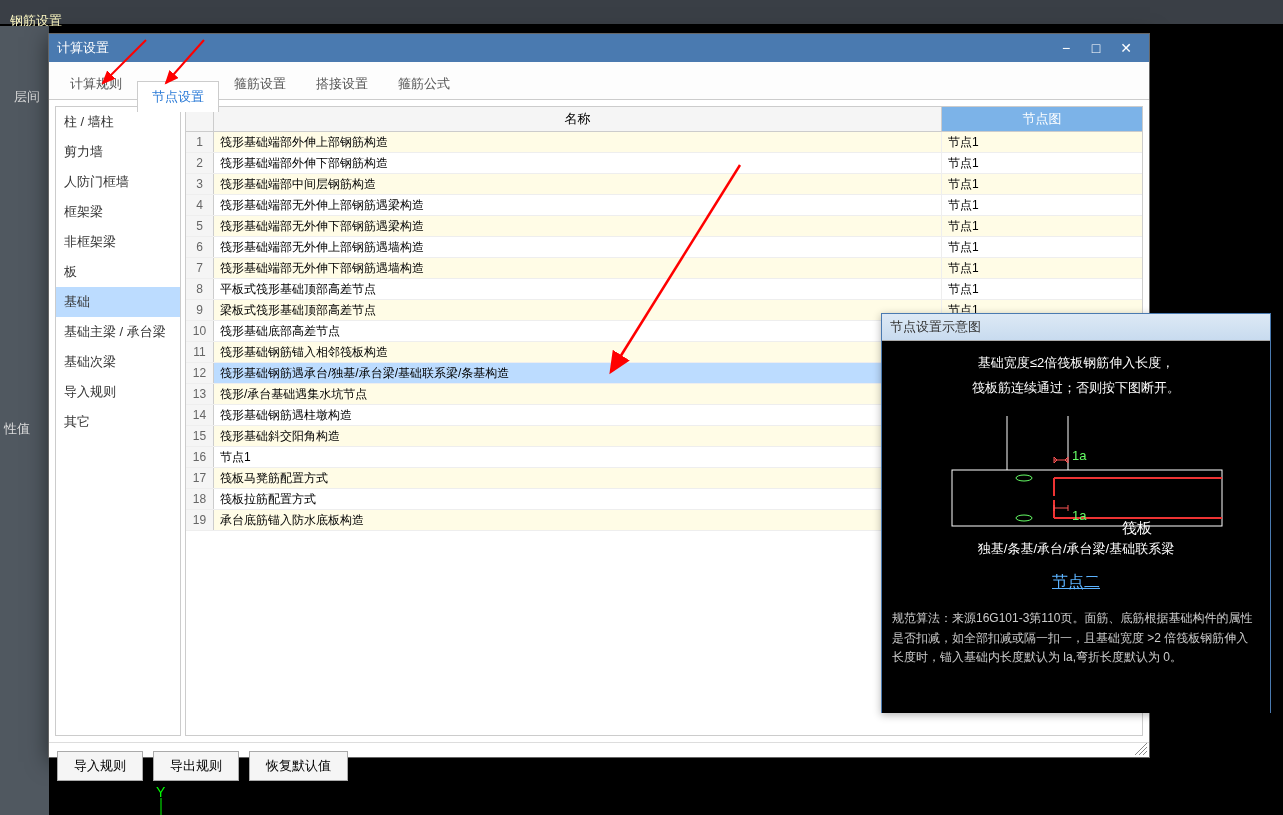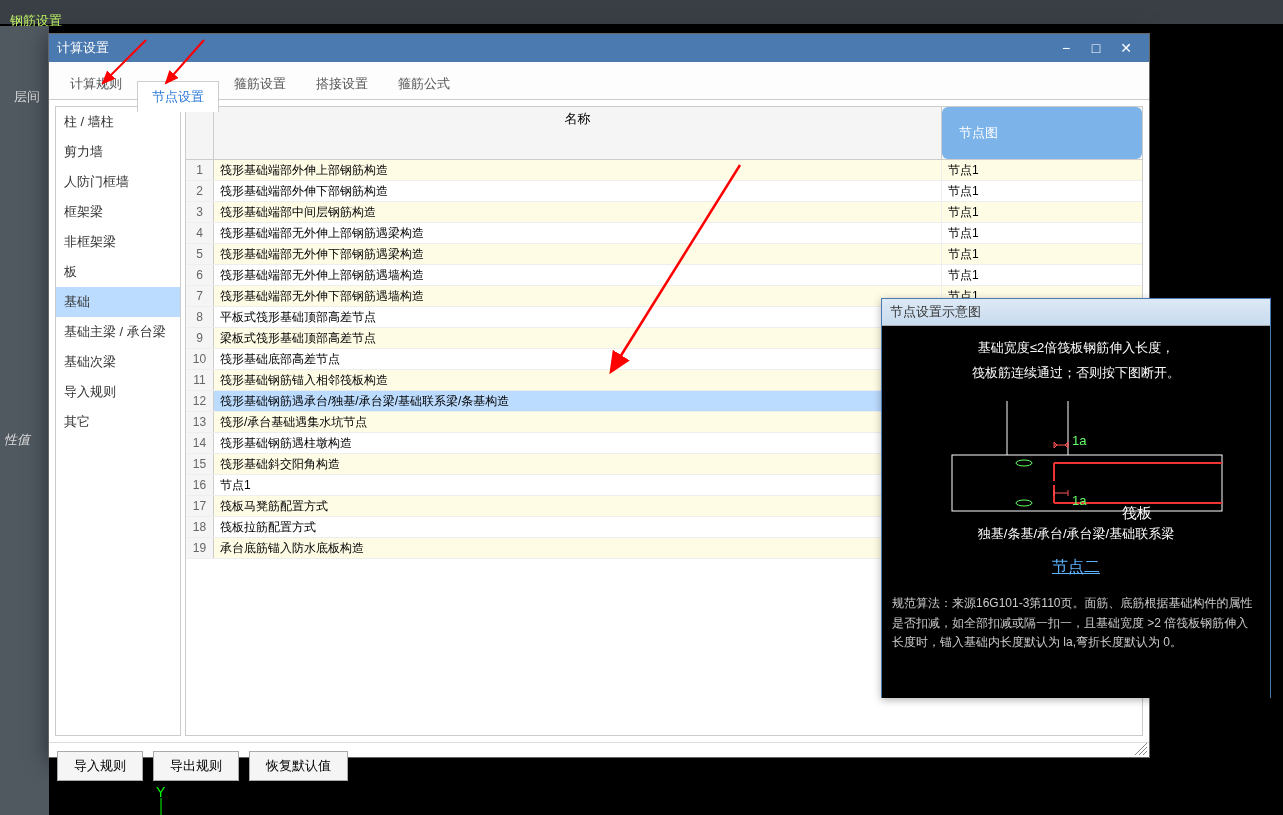--- a/index.html
+++ b/index.html
@@ -1,54 +1,54 @@
 <!DOCTYPE html>
 <html><head>
 <meta charset="utf-8">
 <style>
 * { box-sizing: border-box; margin: 0; padding: 0; font-family: "Microsoft YaHei", SimSun, sans-serif; }
 body { background: #000; width: 1283px; height: 815px; overflow: hidden; position: relative; font-size: 13px; }
 
 .bg-dark { position: absolute; background: #3a3f46; }
-.bg-title1 { top: 0; left: 0; width: 1283px; height: 16px; color: #bef264; padding: 12px 10px; font-size: 13px; }
+.bg-title1 { top: 0; left: 0; width: 1283px; height: 16px; color: #fef9c3; padding: 12px 10px; font-size: 13px; }
 .bg-sidebar-left { top: 26px; left: 0; width: 49px; height: 789px; background: #505860; }
 .bg-sidebar-item { position: absolute; top: 88px; left: 14px; color: #ddd; font-size: 13px; }
-.bg-sidebar-item2 { position: absolute; top: 431px; left: 4px; color: #ddd; font-size: 13px; font-style: italic; }
+.bg-sidebar-item2 { position: absolute; top: 420px; left: 4px; color: #ddd; font-size: 13px; }
 
 .dialog { position: absolute; top: 33px; left: 48px; width: 1102px; height: 725px; background: #fff; border: 1px solid #666; box-shadow: 0 4px 20px rgba(0,0,0,0.5); }
 .dialog-titlebar { background: #4a7ab0; height: 28px; color: #fff; display: flex; align-items: center; padding: 0 8px; font-size: 13px; }
 .dialog-titlebar .spacer { flex: 1; }
 .dialog-titlebar .window-btn { width: 30px; height: 28px; text-align: center; line-height: 28px; font-size: 14px; }
 
 .tab-strip { display: flex; border-bottom: 1px solid #ccc; padding: 6px 6px 0 6px; background: #fdfdfd; }
 .tab { padding: 6px 14px; border: 1px solid transparent; border-bottom: none; font-size: 13px; color: #555; cursor: pointer; }
 .tab.active { border-color: #ccc; background: #fff; color: #2a7ad6; position: relative; top: 13px; }
 
 .dialog-body { display: flex; padding: 6px; gap: 4px; height: 642px; }
 .category-list { width: 126px; border: 1px solid #ccc; background: #fff; }
 .category-item { padding: 6px 8px; font-size: 13px; color: #333; cursor: pointer; }
 .category-item.selected { background: #bcdcff; }
 
 .table-wrap { flex: 1; border: 1px solid #ccc; display: flex; flex-direction: column; }
 .table-header { display: flex; background: #f5f5f5; border-bottom: 1px solid #ccc; }
 .table-header .th-num { width: 28px; border-right: 1px solid #ccc; }
 .table-header .th-name { flex: 1; text-align: center; padding: 3px; font-size: 13px; border-right: 1px solid #ccc; }
-.table-header .th-node { width: 200px; padding: 17px; font-size: 13px; background: #7cb3e8; color: #fff; border-radius: 6px; }
+.table-header .th-node { width: 200px; text-align: center; padding: 3px; font-size: 13px; background: #7cb3e8; color: #fff; }
 
 .table-body { flex: 1; overflow: auto; }
 .table-row { display: flex; border-bottom: 1px solid #eee; height: 21px; }
 .td-num { width: 28px; text-align: center; font-size: 12px; color: #666; border-right: 1px solid #ccc; background: #f5f5f5; line-height: 21px; }
 .td-name { flex: 1; padding: 0 6px; font-size: 12px; line-height: 21px; overflow: hidden; white-space: nowrap; border-right: 1px solid #eee; }
 .td-node { width: 200px; padding: 0 6px; font-size: 12px; line-height: 21px; position: relative; }
 .table-row.yellow .td-name, .table-row.yellow .td-node { background: #fffce6; }
 .table-row.selected .td-name { background: #bcdcff; }
 .table-row.selected .td-node { background: #bcdcff; }
 .ellipsis-btn { position: absolute; right: 2px; top: 2px; width: 18px; height: 16px; border: 1px solid #888; background: #eee; text-align: center; line-height: 12px; font-size: 10px; }
 
-.preview-panel { position: absolute; right: 12px; top: 298px; width: 390px; height: 400px; border: 1px solid #4a7ab0; background: #fff; box-shadow: 0 2px 8px rgba(0,0,0,0.3); }
+.preview-panel { position: absolute; right: 12px; top: 313px; width: 390px; height: 400px; border: 1px solid #4a7ab0; background: #fff; box-shadow: 0 2px 8px rgba(0,0,0,0.3); }
 .preview-title { background: linear-gradient(#dde9f5, #c8dbef); padding: 4px 8px; font-size: 13px; color: #333; border-bottom: 1px solid #aaa; }
 .preview-body { background: #000; color: #fff; height: 372px; padding: 10px; font-size: 13px; position: relative; }
 .preview-text1 { text-align: center; line-height: 1.9; }
 .preview-diagram { position: relative; width: 100%; height: 150px; margin-top: 10px; }
 .preview-link { color: #5cb3ff; text-decoration: underline; text-align: center; display: block; margin-top: 12px; font-size: 16px; }
 .preview-desc { color: #ccc; font-size: 12px; line-height: 1.6; margin-top: 16px; }
 
 .dialog-footer { padding: 6px 8px; border-top: 1px solid #ddd; display: flex; gap: 10px; align-items: center; height: 46px; }
 .btn { padding: 5px 16px; border: 1px solid #aaa; background: #f5f5f5; font-size: 13px; cursor: pointer; }
 .resize-grip { position: absolute; right: 2px; bottom: 2px; width: 12px; height: 12px; }

